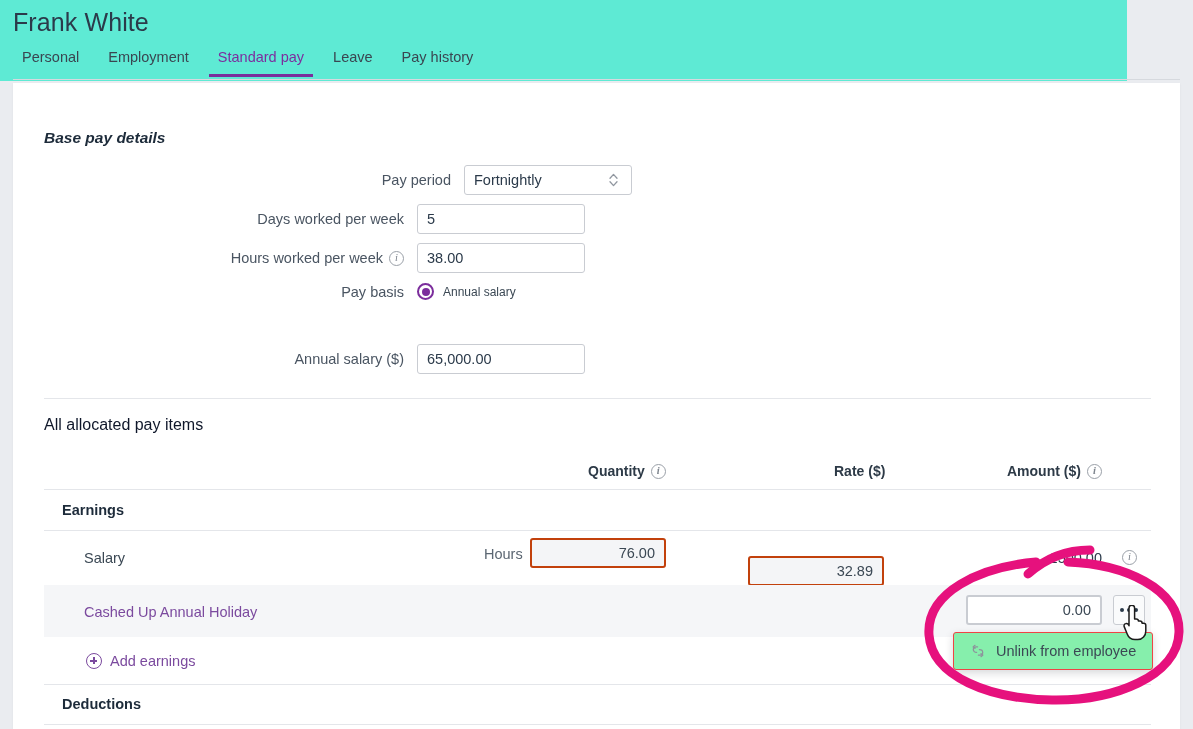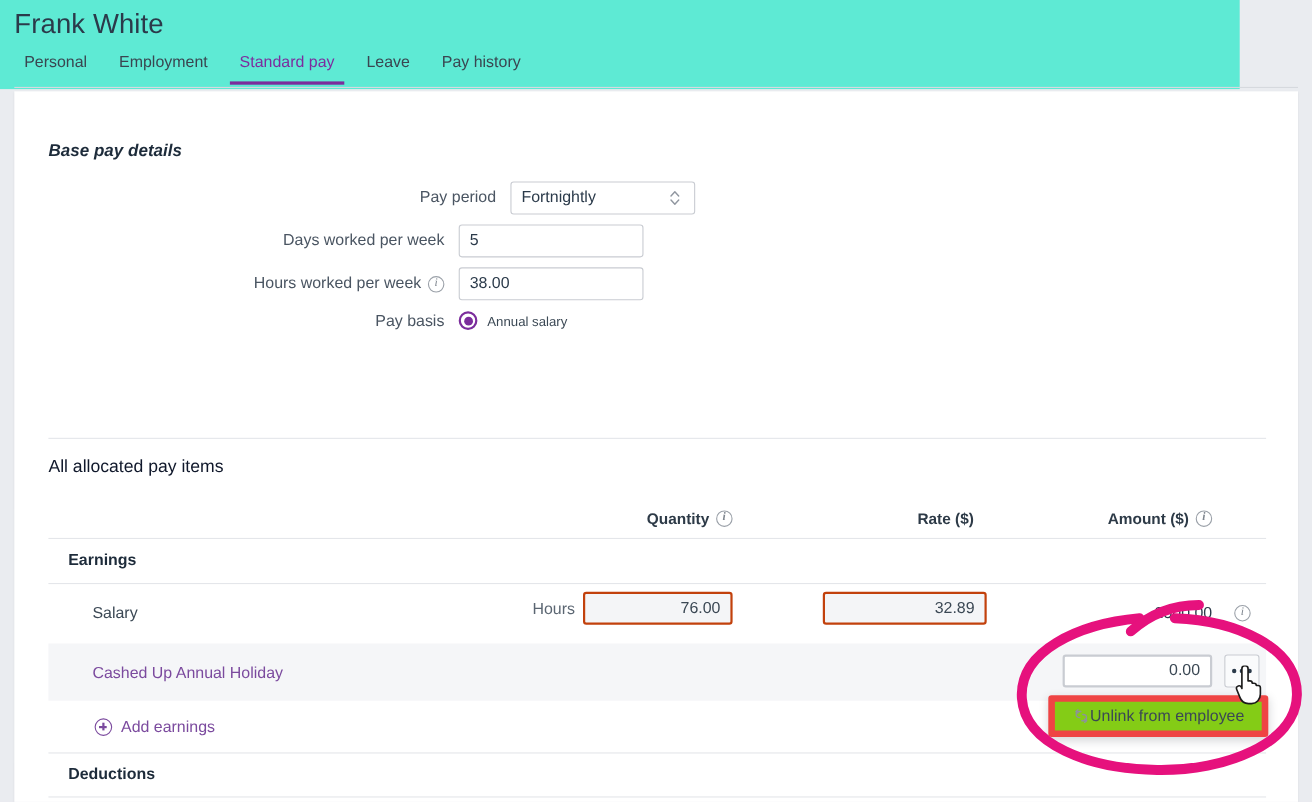--- a/index.html
+++ b/index.html
@@ -114,23 +114,23 @@
 
   
   .kebab-btn {
     position: absolute; width: 32px; height: 30px; border: 1px solid #c9ccd2;
     border-radius: 3px; background: #fafbfc; display: flex; align-items: center;
     justify-content: center; gap: 3px; cursor: pointer;
   }
   .kdot { width: 4px; height: 4px; border-radius: 50%; background: #2b3a4a; }
 
   .dropdown {
-    position: absolute; background: #84cc16; border: 6px solid #ef4444; border-radius: 3px;
+    position: absolute; background: #86efac; border: 1px solid #ef4444; border-radius: 3px;
     box-shadow: 0 3px 9px rgba(20,25,35,.17); display: flex; align-items: center;
-    gap: 0; padding: 0 16px; height: 38px;
+    gap: 10px; padding: 0 16px; height: 38px;
   }
   .dropdown .mi-label { font-size: 14.5px; color: #3b4854; white-space: nowrap; }
 
   
   .annot { position: absolute; pointer-events: none; }
 
   
   .cursor { position: absolute; pointer-events: none; }
 </style>
 </head>
@@ -186,20 +186,24 @@
   <div class="frow" style="left:14px; top:283px;">
     <div class="flabel">Pay basis</div>
     <div class="radio-row">
       <span class="radio-outer on">
           <span class="radio-dot"></span>
         </span>
       <span class="radio-label">Annual salary</span>
     </div>
   </div>
 
+  <div class="frow" style="left:14px; top:344px;">
+    <div class="flabel">Annual salary ($)</div>
+    <input class="finput" value="65,000.00" style="">
+  </div>
 
   <div class="hr" style="left:44px; top:398px; width:1107px;"></div>
 
   <div class="section-title" id="allocated-title">All allocated pay items</div>
 
   <div class="col-head" style="left:588px; top:463px;">
     <span>Quantity</span>
     <span class="info-i">i</span>
   </div>
   <div class="col-head" style="left:834px; top:463px;">
@@ -213,21 +217,21 @@
   <div class="hr" style="left:44px; top:489px; width:1107px;"></div>
 
   <div class="grp-head" style="left:62px; top:502px;">Earnings</div>
   <div class="hr" style="left:44px; top:530px; width:1107px;"></div>
 
   <div class="row-label" style="left:84px; top:550px;">Salary</div>
   <div class="qty-unit" style="left:484px; top:546px;">Hours</div>
   <div class="cellbox" style="left:530px; top:538px; width:136px;">
     <span>76.00</span>
   </div>
-  <div class="cellbox" style="left:748px; top:538px; width:149px;">
+  <div class="cellbox" style="left:748px; top:556px; width:136px;">
     <span>32.89</span>
   </div>
   <div class="amount-text" style="left:990px; top:550px; width:112px;">2500.00</div>
   <span class="info-i" style="position:absolute; left:1122px; top:550px;">i</span>
 
   <div class="hl-row" style="left:44px; top:585px; width:1107px; height:52px;"></div>
   <div class="row-label link" style="left:84px; top:604px;">Cashed Up Annual Holiday</div>
   <div class="cellbox editable" style="left:966px; top:595px; width:136px;">
     <span>0.00</span>
   </div>

